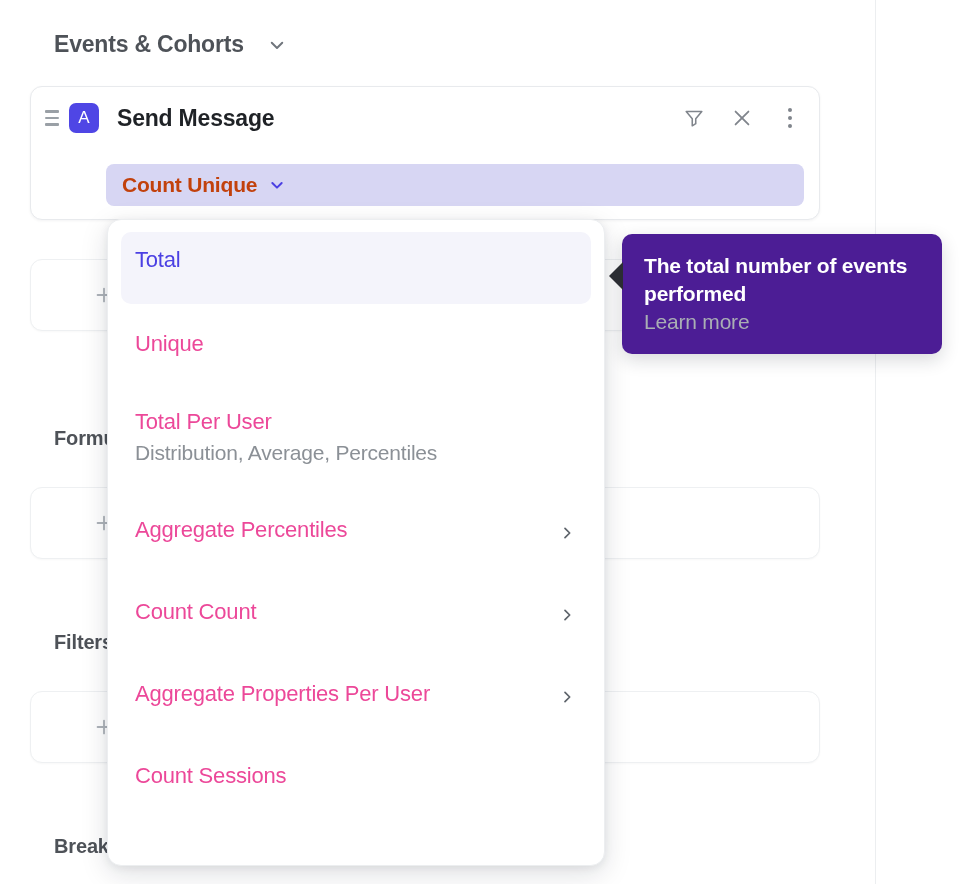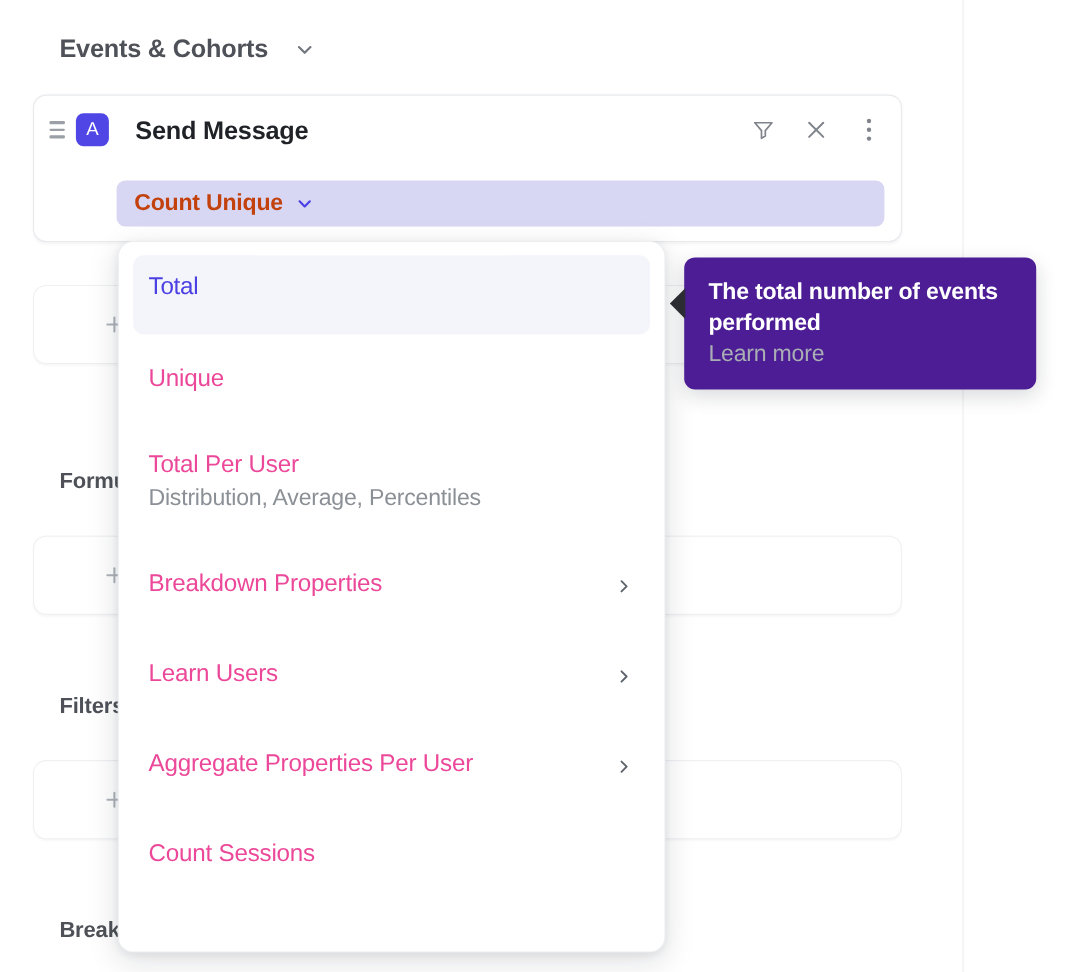--- a/index.html
+++ b/index.html
@@ -106,21 +106,21 @@
     color: #ffffff;
     font-size: 17px;
     font-weight: 500;
     display: flex;
     align-items: center;
     justify-content: center;
     margin-left: 4px;
   }
 
   .event-name {
-    margin-left: 24px;
+    margin-left: 18px;
     font-size: 23px;
     font-weight: bold;
     color: #1f2226;
     letter-spacing: -0.2px;
   }
 
   .card-actions {
     margin-left: auto;
     display: flex;
     align-items: center;
@@ -424,32 +424,32 @@
 
     <div class="menu-item mi-tpu">
       <span class="menu-item-texts">
         <span class="menu-item-label">Total Per User</span>
         <span class="menu-item-sub">Distribution, Average, Percentiles</span>
       </span>
     </div>
 
     <div class="menu-item mi-aggprop">
       <span class="menu-item-texts">
-        <span class="menu-item-label">Breakdown Properties</span>
+        <span class="menu-item-label">Aggregate Percentiles</span>
       </span>
       <span class="chev-right">
         <svg viewBox="0 0 24 24" fill="none" stroke="currentColor" stroke-width="2.6" stroke-linecap="round" stroke-linejoin="round">
             <polyline points="9 5 16 12 9 19"></polyline>
           </svg>
       </span>
     </div>
 
     <div class="menu-item mi-countusers">
       <span class="menu-item-texts">
-        <span class="menu-item-label">Learn Users</span>
+        <span class="menu-item-label">Count Count</span>
       </span>
       <span class="chev-right">
         <svg viewBox="0 0 24 24" fill="none" stroke="currentColor" stroke-width="2.6" stroke-linecap="round" stroke-linejoin="round">
             <polyline points="9 5 16 12 9 19"></polyline>
           </svg>
       </span>
     </div>
 
     <div class="menu-item mi-aggppu">
       <span class="menu-item-texts">

